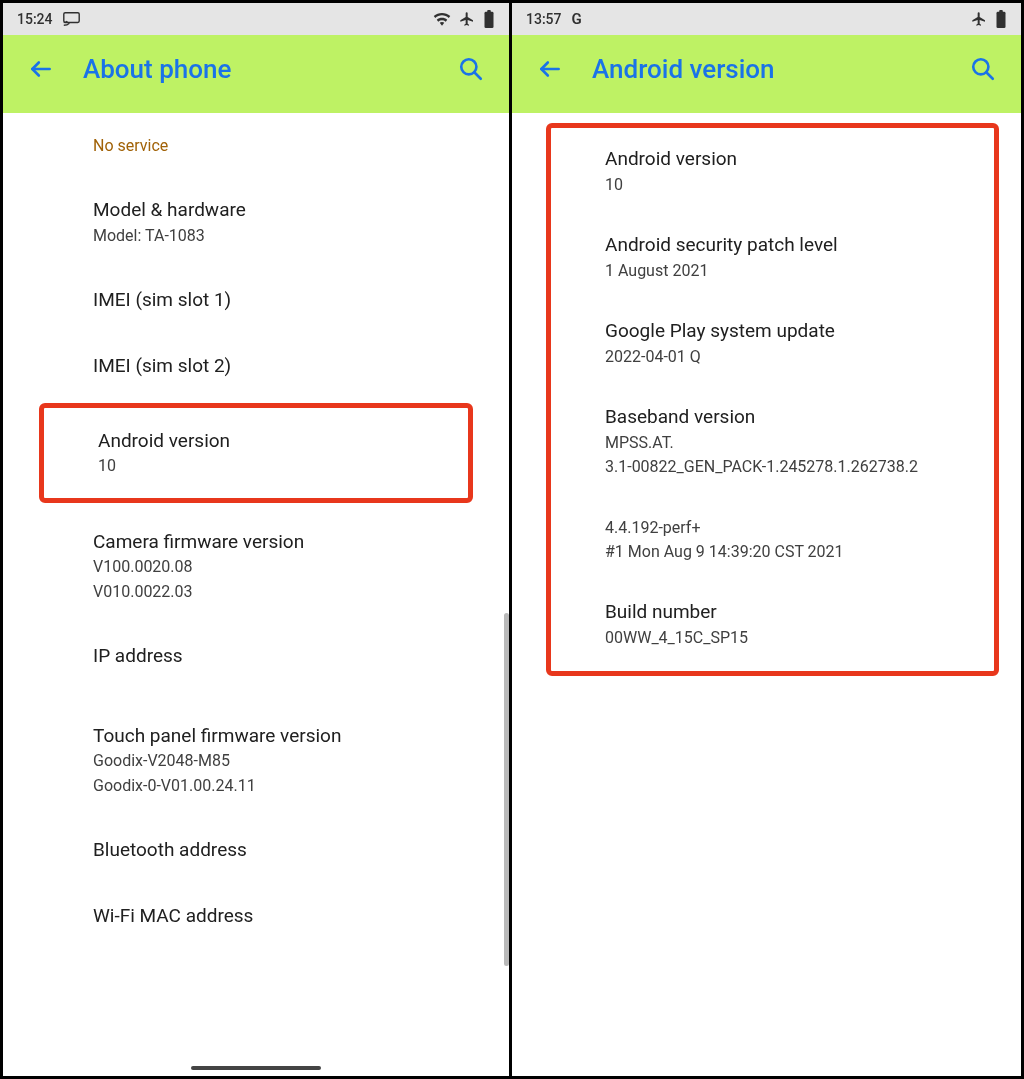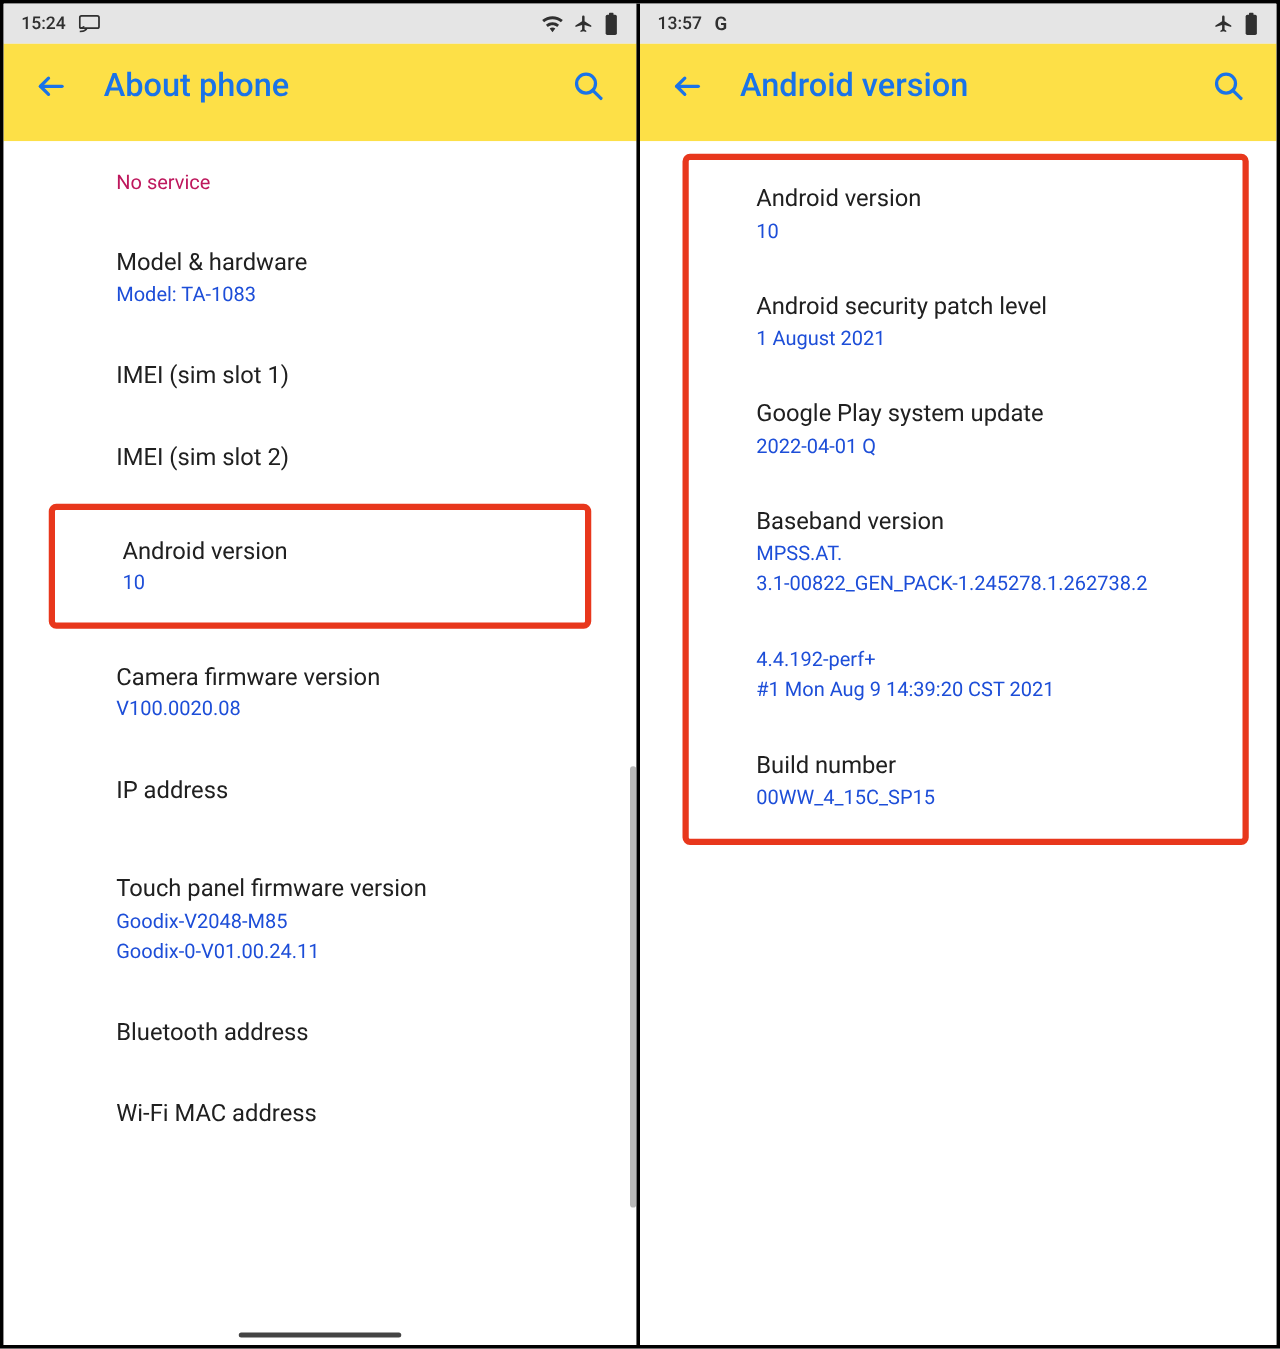--- a/index.html
+++ b/index.html
@@ -36,21 +36,21 @@
     font-size: 14px;
     font-weight: 500;
     color: #303030;
   }
   .statusbar .sb-left { display: flex; align-items: center; gap: 10px; }
   .statusbar .sb-right { margin-left: auto; display: flex; align-items: center; gap: 8px; }
   .sb-icon { display: inline-flex; }
   
   .appbar {
     height: 78px;
-    background: #fde047;
+    background: #bef264;
     display: flex;
     align-items: center;
     padding: 0 18px 10px 18px;
   }
   .back-arrow {
     width: 40px; height: 40px;
     display: flex; align-items: center; justify-content: center;
     color: #1a73e8;
     cursor: pointer;
     margin-right: 22px;
@@ -79,21 +79,21 @@
     padding: 20px 26px 20px 90px;
   }
   .item.clickable { cursor: pointer; }
   .item-title {
     font-size: 19px;
     color: #202020;
     line-height: 1.35;
   }
   .item-sub {
     font-size: 16px;
-    color: #1d4ed8;
+    color: #404040;
     line-height: 1.4;
     margin-top: 2px;
     word-break: break-word;
   }
   .hl-wrap {
     margin: 4px 36px 6px 36px;
     border: 5px solid #e8371c;
     border-radius: 6px;
   }
   .hl-wrap .item { padding-left: 54px; }
@@ -177,21 +177,21 @@
             <circle cx="10" cy="10" r="7"></circle>
             <path d="M21 21l-6-6"></path>
           </svg>
       </div>
     </div>
 
     <div class="page-body">
       <div class="list">
 
         <div class="item">
-          <div class="item-sub" style="color:#be185d">No service</div>
+          <div class="item-sub" style="color:#a16207">No service</div>
         </div>
 
         <div class="item clickable">
           <div class="item-title">Model &amp; hardware</div>
           <div class="item-sub">Model: TA-1083</div>
         </div>
 
         <div class="item clickable">
           <div class="item-title">IMEI (sim slot 1)</div>
         </div>
@@ -203,20 +203,21 @@
         <div class="hl-wrap">
           <div class="item clickable">
             <div class="item-title">Android version</div>
             <div class="item-sub">10</div>
           </div>
         </div>
 
         <div class="item clickable">
           <div class="item-title">Camera firmware version</div>
           <div class="item-sub">V100.0020.08</div>
+          <div class="item-sub">V010.0022.03</div>
         </div>
 
         <div class="item clickable">
           <div class="item-title">IP address</div>
         </div>
 
         <div class="item clickable" style="padding-top:34px">
           <div class="item-title">Touch panel firmware version</div>
           <div class="item-sub">Goodix-V2048-M85</div>
           <div class="item-sub">Goodix-0-V01.00.24.11</div>

